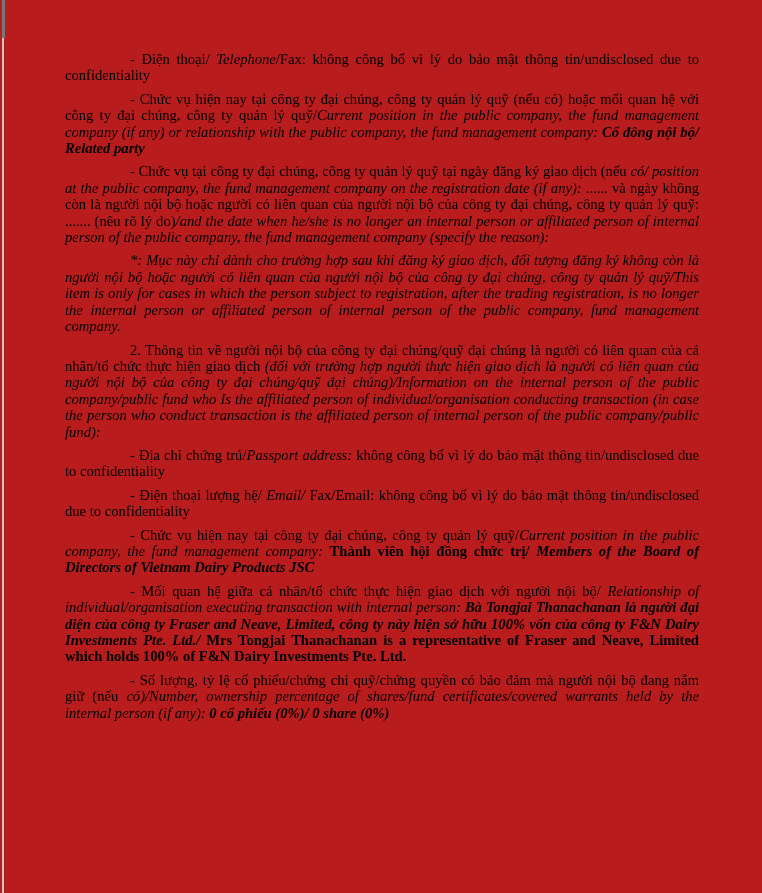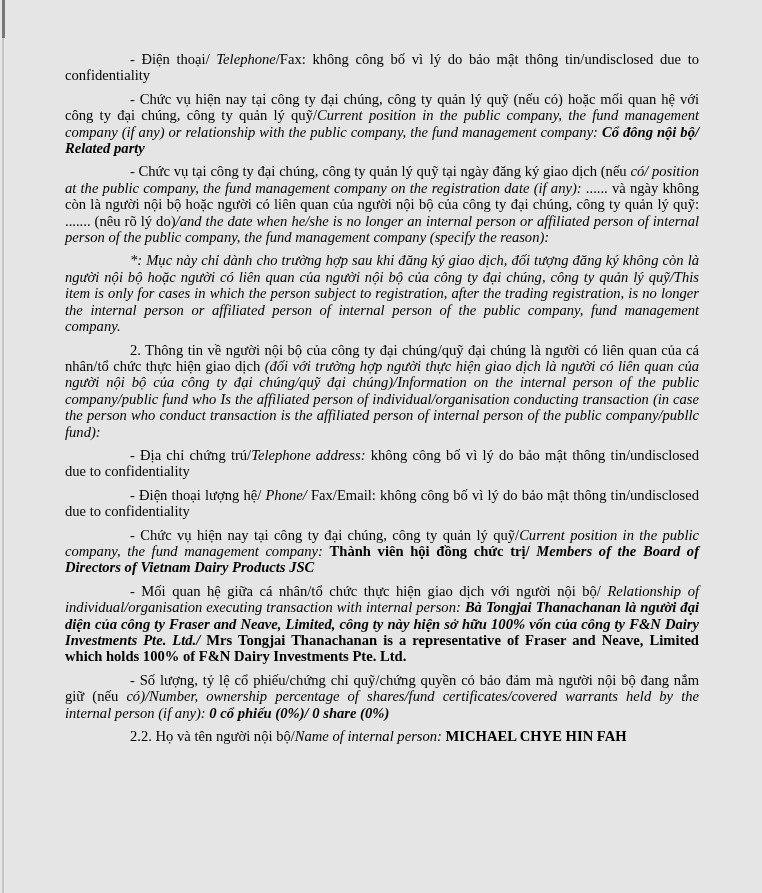--- a/index.html
+++ b/index.html
@@ -6,21 +6,21 @@
   body {
     width: 762px; height: 893px;
     background: #ffffff;
     font-family: "Liberation Serif", "DejaVu Serif", serif;
     color: #000000;
     overflow: hidden;
   }
   .page {
     position: relative;
     width: 762px; height: 893px;
-    background: #e5e5e5;
+    background: #b91c1c;
   }
   .edge-line {
     position: absolute; left: 2px; top: 0;
     width: 2px; height: 893px;
   }
   .edge-mark {
     position: absolute; left: 2px; top: 0;
     width: 3px; height: 38px;
   }
   .doc {
@@ -46,20 +46,19 @@
 
 <div class="page">
   <div class="edge-line" style="background: rgb(198, 198, 198);"></div>
   <div class="edge-mark" style="background: rgb(119, 119, 119);"></div>
   <div class="doc">
       <p class="para"><span class="r">- Điện thoại/ </span><span class="i">Telephone</span><span class="r">/Fax: không công bố vì lý do bảo mật thông tin/undisclosed due to confidentiality</span></p>
       <p class="para"><span class="r">- Chức vụ hiện nay tại công ty đại chúng, công ty quản lý quỹ (nếu có) hoặc mối quan hệ với công ty đại chúng, công ty quản lý quỹ/</span><span class="i">Current position in the public company, the fund management company (if any) or relationship with the public company, the fund management company: </span><span class="bi">Cổ đông nội bộ/ Related party</span></p>
       <p class="para"><span class="r">- Chức vụ tại công ty đại chúng, công ty quản lý quỹ tại ngày đăng ký giao dịch (nếu </span><span class="i">có/ position at the public company, the fund management company on the registration date (if any): </span><span class="r">...... và ngày không còn là người nội bộ hoặc người có liên quan của người nội bộ của công ty đại chúng, công ty quản lý quỹ:  ....... (nêu rõ lý do)</span><span class="i">/and the date when he/she is no longer an internal person or affiliated person of internal person of the public company, the fund management company (specify the reason):</span></p>
       <p class="para"><span class="i">*: Mục này chỉ dành cho trường hợp sau khi đăng ký giao dịch, đối tượng đăng ký không còn là người nội bộ hoặc người có liên quan của người nội bộ của công ty đại chúng, công ty quản lý quỹ/This item is only for cases in which the person subject to registration, after the trading registration, is no longer the internal person or affiliated person of internal person of the public company, fund management company.</span></p>
       <p class="para"><span class="r">2. Thông tin về người nội bộ của công ty đại chúng/quỹ đại chúng là người có liên quan của cá nhân/tổ chức thực hiện giao dịch </span><span class="i">(đối với trường hợp người thực hiện giao dịch là người có liên quan của người nội bộ của công ty đại chúng/quỹ đại chúng)/Information on the internal person of the public company/public fund who Is the affiliated person of individual/organisation conducting transaction (in case the person who conduct transaction is the affiliated person of internal person of the public company/publlc fund):</span></p>
-      <p class="para"><span class="r">- Địa chỉ chứng trú/</span><span class="i">Telephone address: </span><span class="r">không công bố vì lý do bảo mật thông tin/undisclosed due to confidentiality</span></p>
-      <p class="para"><span class="r">- Điện thoại lượng hệ/ </span><span class="i">Phone/ </span><span class="r">Fax/Email: không công bố vì lý do bảo mật thông tin/undisclosed due to confidentiality</span></p>
+      <p class="para"><span class="r">- Địa chỉ chứng trú/</span><span class="i">Passport address: </span><span class="r">không công bố vì lý do bảo mật thông tin/undisclosed due to confidentiality</span></p>
+      <p class="para"><span class="r">- Điện thoại lượng hệ/ </span><span class="i">Email/ </span><span class="r">Fax/Email: không công bố vì lý do bảo mật thông tin/undisclosed due to confidentiality</span></p>
       <p class="para"><span class="r">- Chức vụ hiện nay tại công ty đại chúng, công ty quản lý quỹ/</span><span class="i">Current position in the public company, the fund management company: </span><span class="b">Thành viên hội đồng chức trị/ </span><span class="bi">Members of the Board of Directors of Vietnam Dairy Products JSC</span></p>
       <p class="para"><span class="r">- Mối quan hệ giữa cá nhân/tổ chức thực hiện giao dịch với người nội bộ/ </span><span class="i">Relationship of individual/organisation executing transaction with internal person: </span><span class="bi">Bà Tongjai Thanachanan là người đại diện của công ty Fraser and Neave, Limited, công ty này hiện sở hữu 100% vốn của công ty F&amp;N Dairy Investments Pte. Ltd./ </span><span class="b">Mrs Tongjai Thanachanan is a representative of Fraser and Neave, Limited which holds 100% of F&amp;N Dairy Investments Pte. Ltd.</span></p>
       <p class="para"><span class="r">- Số lượng, tỷ lệ cổ phiếu/chứng chỉ quỹ/chứng quyền có bảo đảm mà người nội bộ đang nắm giữ (nếu </span><span class="i">có)/Number, ownership percentage of shares/fund certificates/covered warrants held by the internal person (if any): </span><span class="bi">0 cổ phiếu (0%)/ 0 share (0%)</span></p>
-      <p class="para"><span class="r">2.2. Họ và tên người nội bộ/</span><span class="i">Name of internal person: </span><span class="b">MICHAEL CHYE HIN FAH</span></p>
     </div>
 </div>
 
 </body></html>

